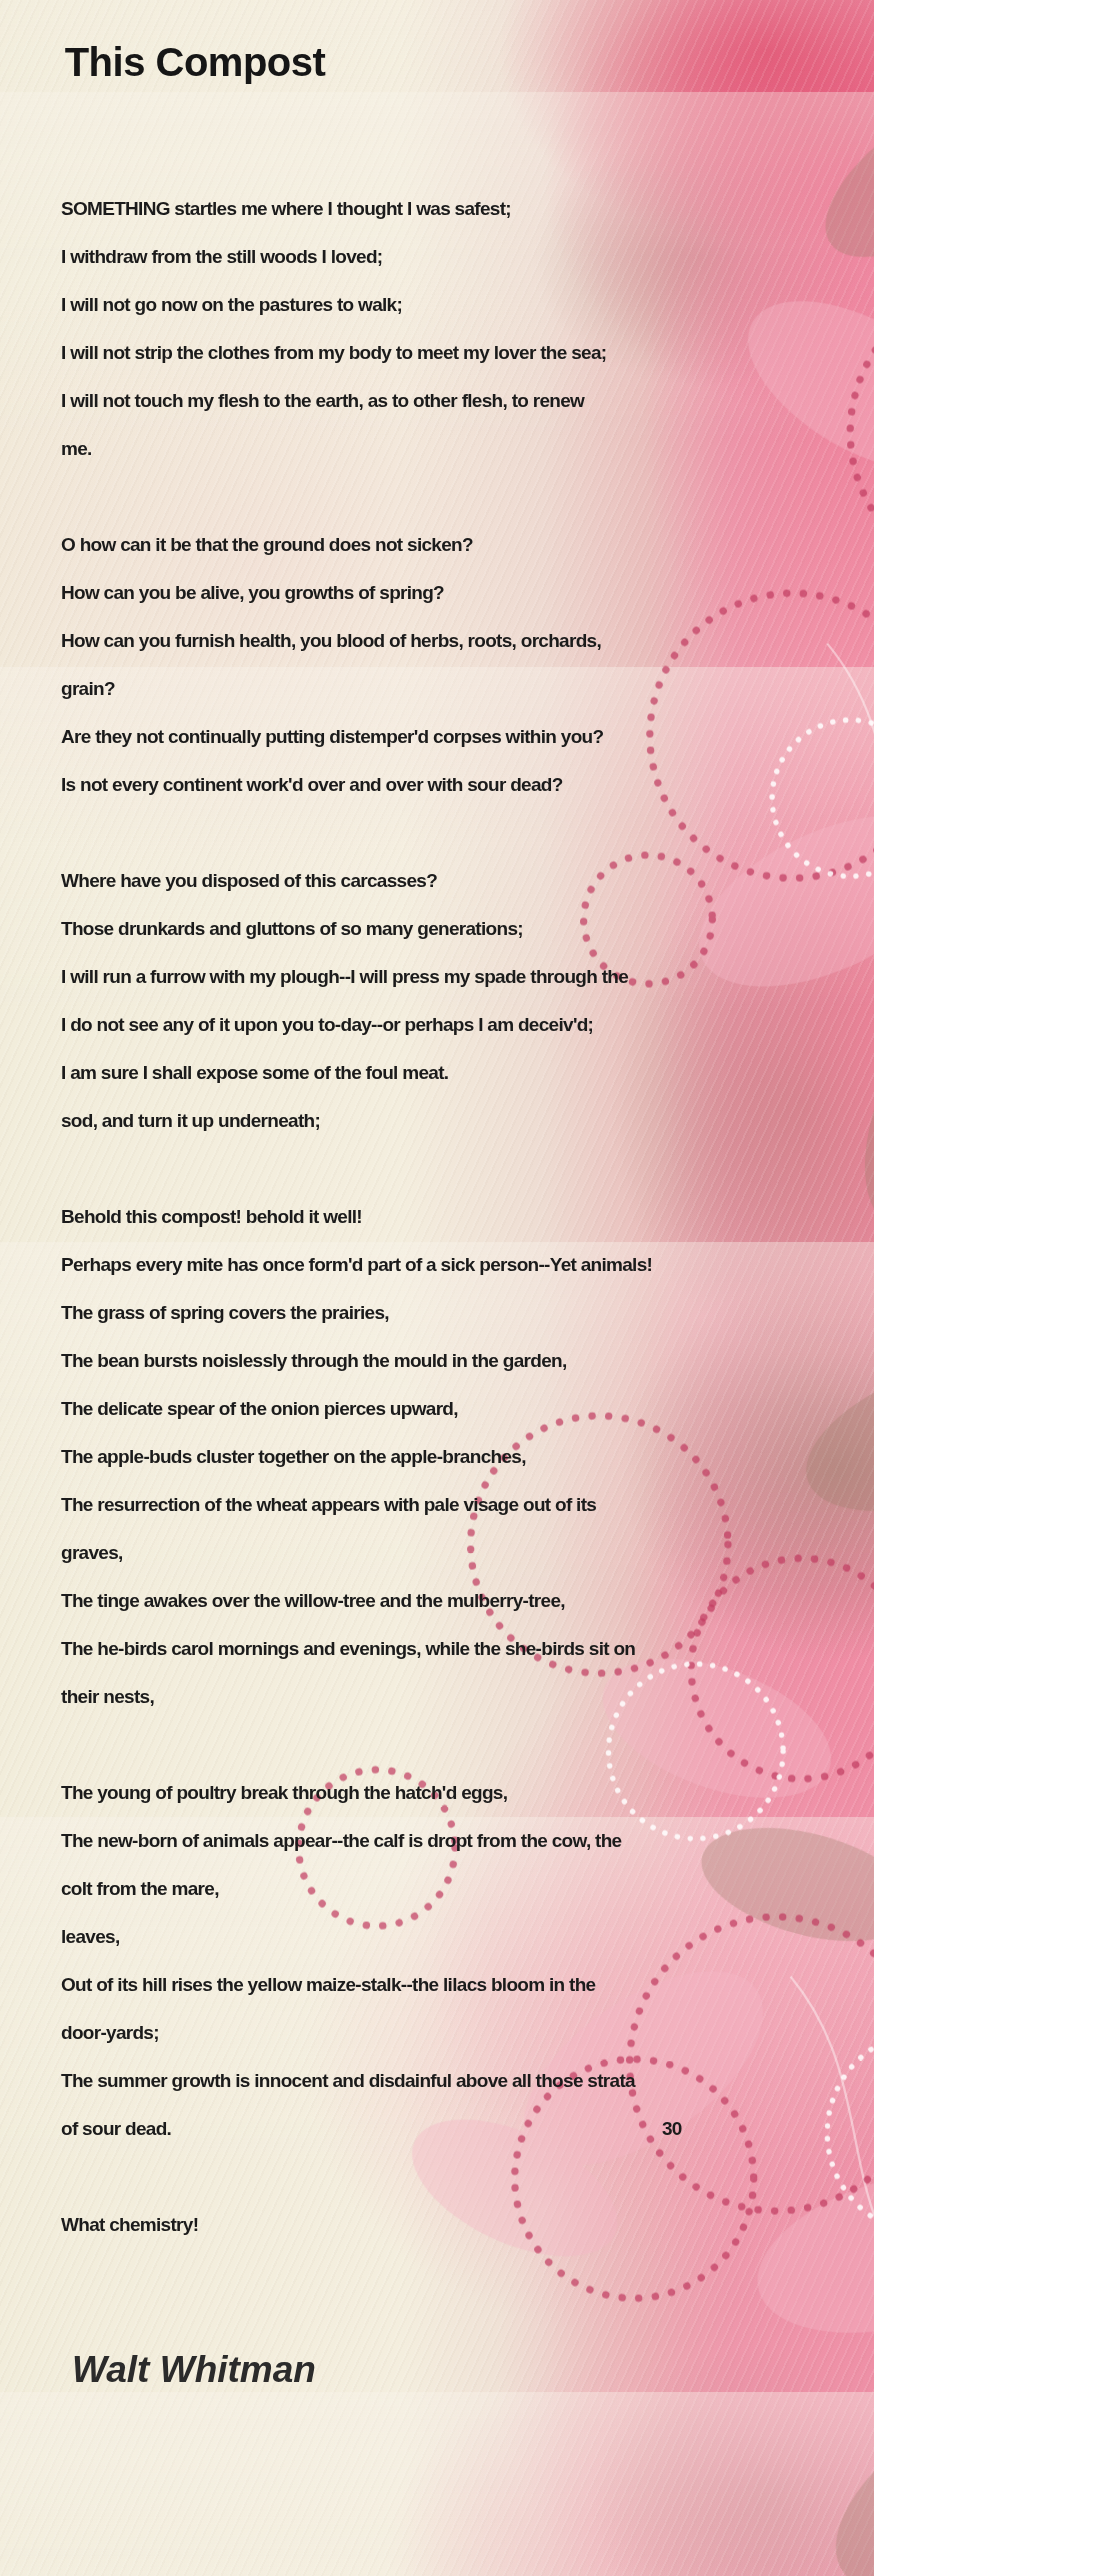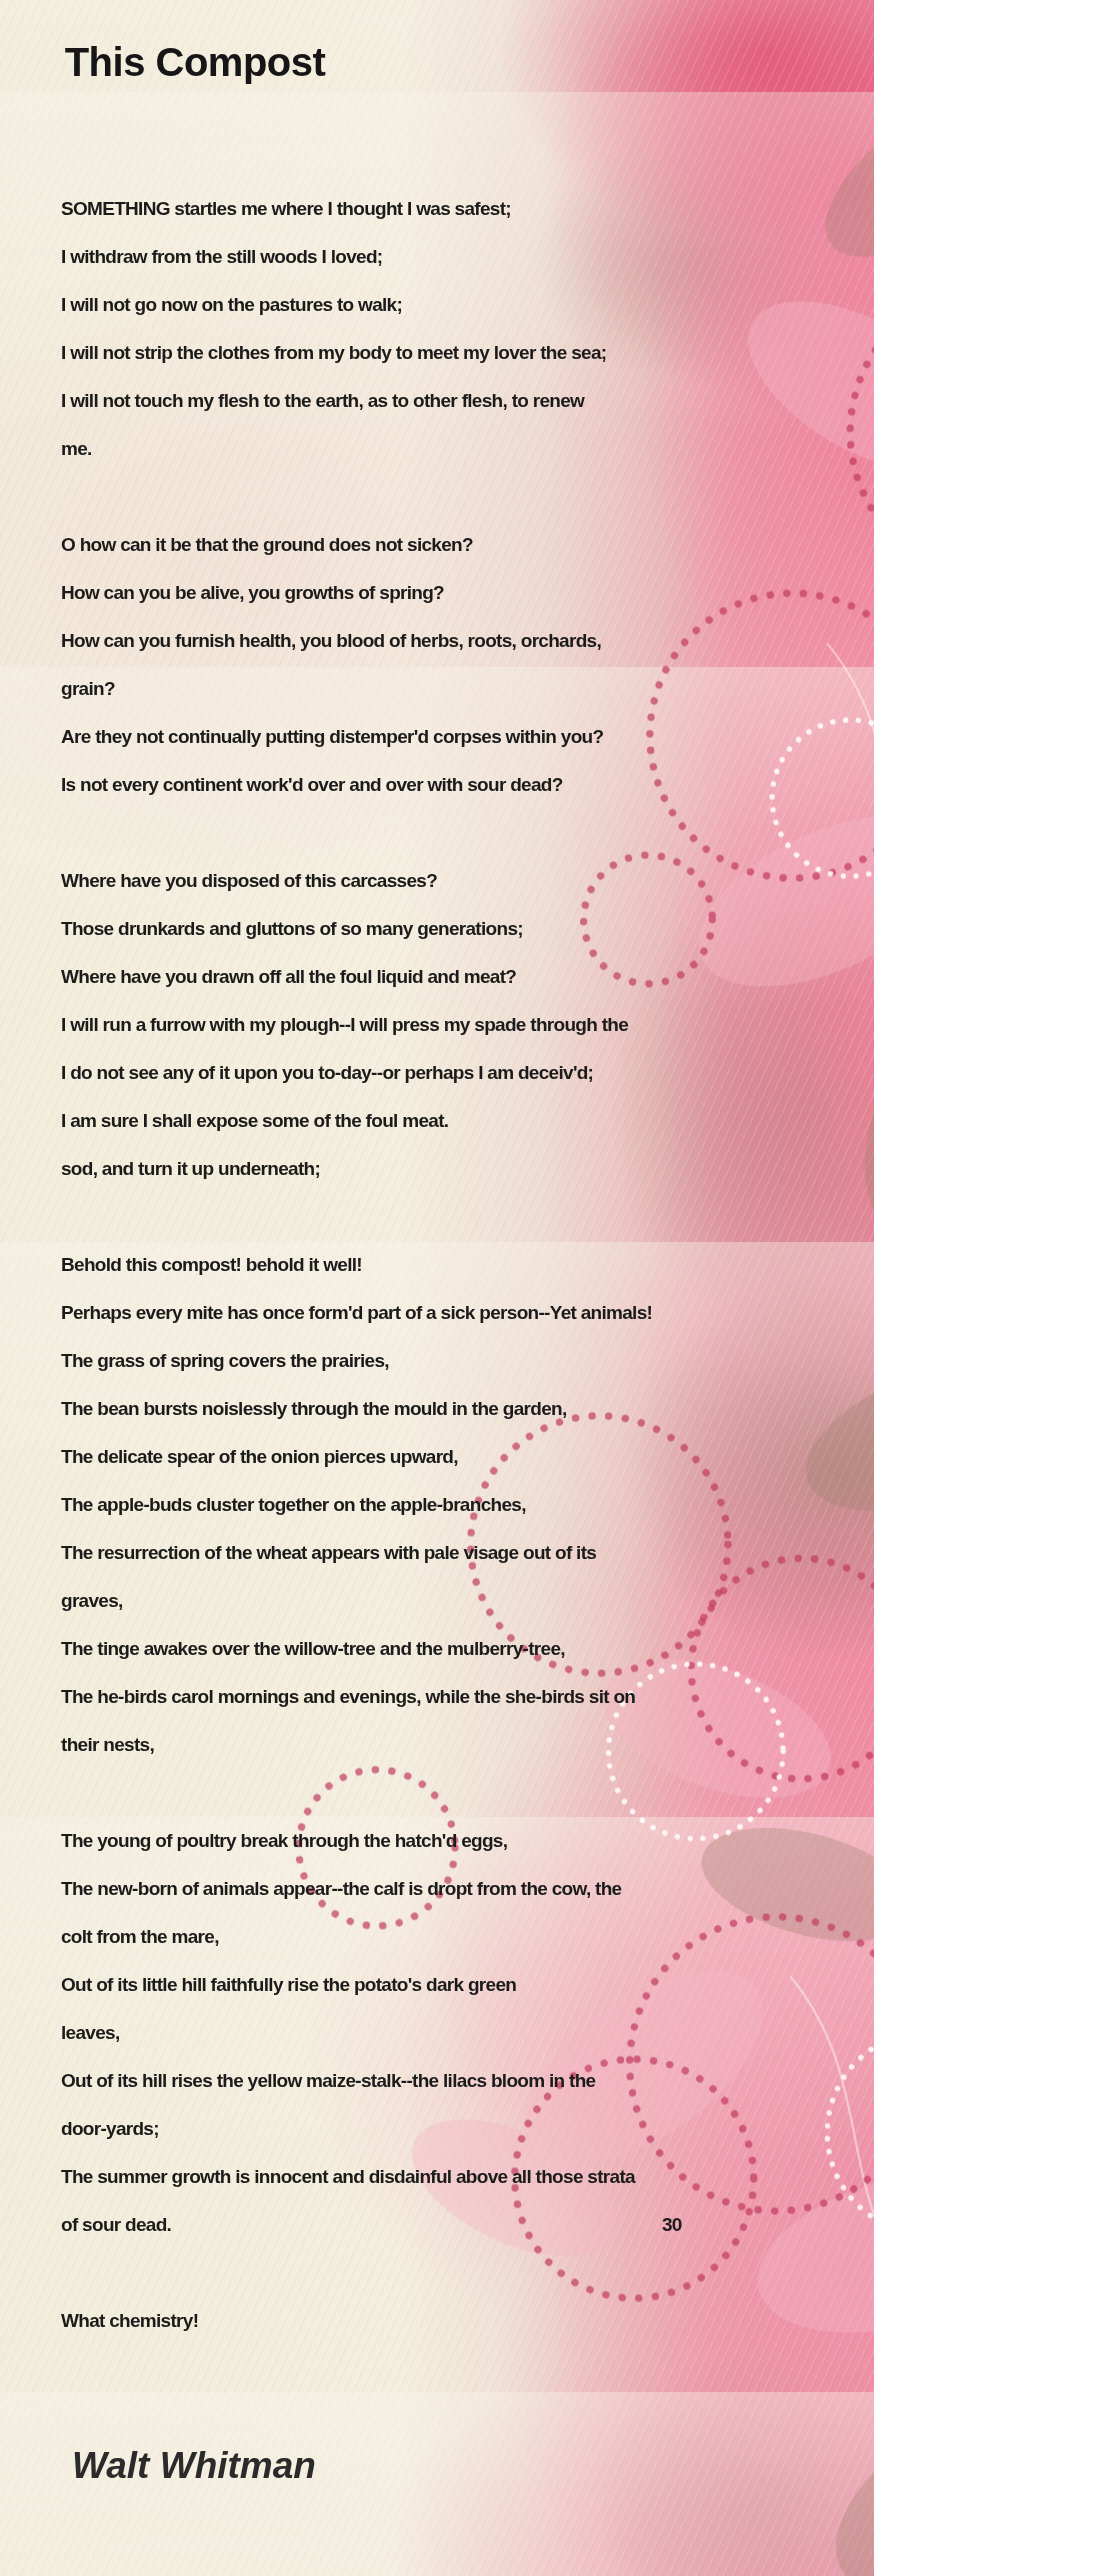--- a/index.html
+++ b/index.html
@@ -147,21 +147,20 @@
           <div class="line"><span>O how can it be that the ground does not sicken?</span></div>
           <div class="line"><span>How can you be alive, you growths of spring?</span></div>
           <div class="line"><span>How can you furnish health, you blood of herbs, roots, orchards,</span></div>
           <div class="line"><span>grain?</span></div>
           <div class="line"><span>Are they not continually putting distemper'd corpses within you?</span></div>
           <div class="line"><span>Is not every continent work'd over and over with sour dead?</span><span class="linenum" style="left: 923px;">10</span></div>
         </div>
         <div class="stanza">
           <div class="line"><span>Where have you disposed of this carcasses?</span></div>
           <div class="line"><span>Those drunkards and gluttons of so many generations;</span></div>
-          <div class="line"><span>Where have you drawn off all the foul liquid and meat?</span></div>
           <div class="line"><span>I will run a furrow with my plough--I will press my spade through the</span></div>
           <div class="line"><span>I do not see any of it upon you to-day--or perhaps I am deceiv'd;</span></div>
           <div class="line"><span>I am sure I shall expose some of the foul meat.</span></div>
           <div class="line"><span>sod, and turn it up underneath;</span></div>
         </div>
         <div class="stanza extra-gap">
           <div class="line"><span>Behold this compost! behold it well!</span></div>
           <div class="line"><span>Perhaps every mite has once form'd part of a sick person--Yet animals!</span></div>
           <div class="line"><span>The grass of spring covers the prairies,</span></div>
           <div class="line"><span>The bean bursts noislessly through the mould in the garden,</span><span class="linenum" style="left: 926px;">20</span></div>
@@ -170,21 +169,20 @@
           <div class="line"><span>The resurrection of the wheat appears with pale visage out of its</span></div>
           <div class="line"><span>graves,</span></div>
           <div class="line"><span>The tinge awakes over the willow-tree and the mulberry-tree,</span></div>
           <div class="line"><span>The he-birds carol mornings and evenings, while the she-birds sit on</span></div>
           <div class="line"><span>their nests,</span></div>
         </div>
         <div class="stanza">
           <div class="line"><span>The young of poultry break through the hatch'd eggs,</span></div>
           <div class="line"><span>The new-born of animals appear--the calf is dropt from the cow, the</span></div>
           <div class="line"><span>colt from the mare,</span></div>
-          <div class="line"><span>Out of its little hill faithfully rise the potato's dark green</span></div>
           <div class="line"><span>leaves,</span></div>
           <div class="line"><span>Out of its hill rises the yellow maize-stalk--the lilacs bloom in the</span></div>
           <div class="line"><span>door-yards;</span></div>
           <div class="line"><span>The summer growth is innocent and disdainful above all those strata</span></div>
           <div class="line"><span>of sour dead.</span><span class="linenum" style="left: 601px;">30</span></div>
         </div>
         <div class="stanza">
           <div class="line"><span>What chemistry!</span></div>
         </div>
       </div>

